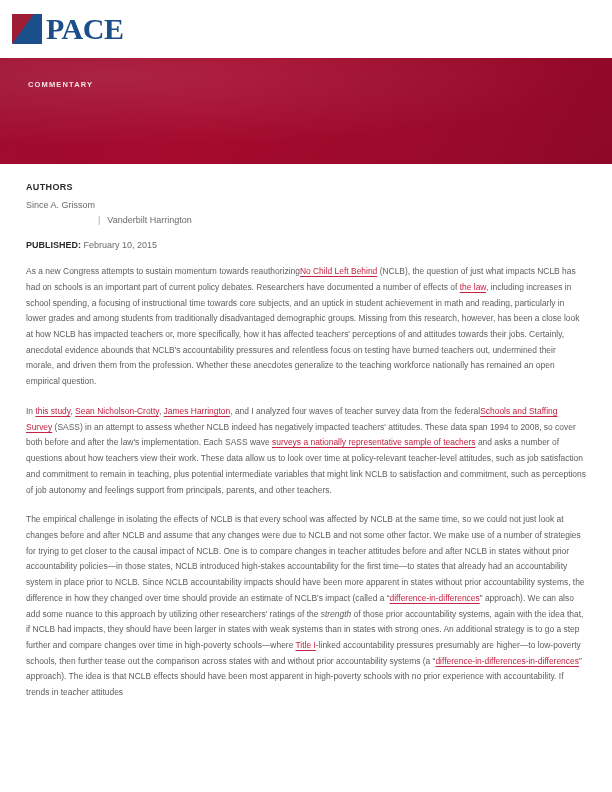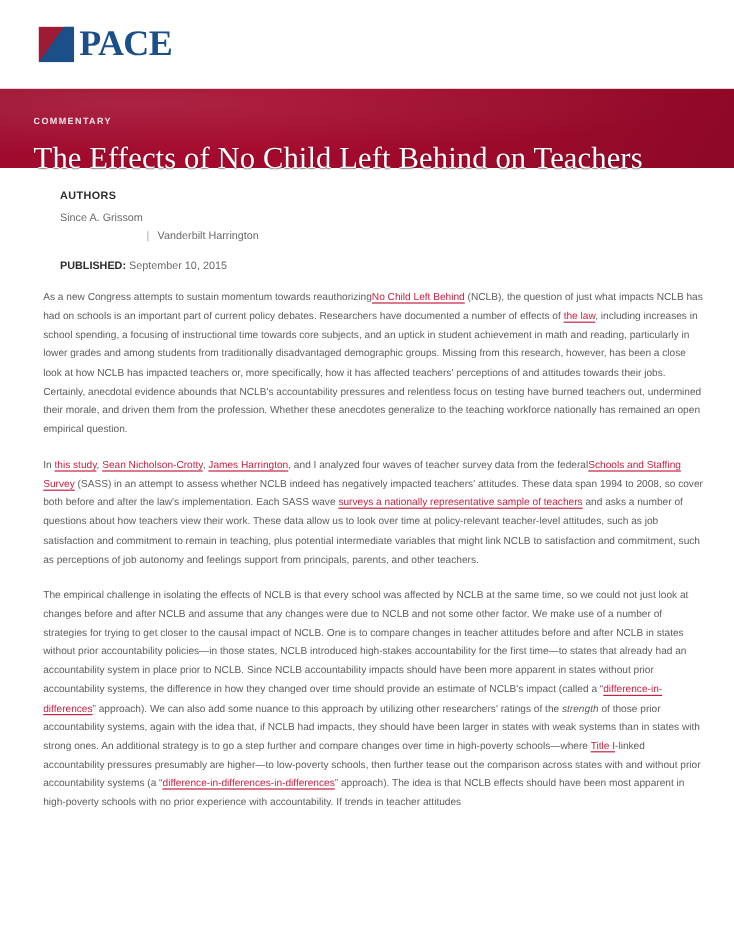--- a/index.html
+++ b/index.html
@@ -11,25 +11,25 @@
     width: 612px;
     height: 792px;
     position: relative;
     overflow: hidden;
     font-family: "Liberation Sans", sans-serif;
     -webkit-font-smoothing: antialiased;
   }
 
   
   .logo-bar {
-    height: 74px;
+    height: 58px;
     background: #ffffff;
     display: flex;
     align-items: center;
-    padding-left: 32px;
+    padding-left: 12px;
     box-sizing: border-box;
   }
   .logo {
     display: flex;
     align-items: center;
     gap: 4px;
   }
   .logo-mark {
     width: 30px;
     height: 30px;
@@ -58,21 +58,21 @@
     line-height: 1;
   }
 
   
   .banner {
     background:
       radial-gradient(ellipse 140% 120% at 18% 18%, rgba(255,255,255,0.10) 0%, rgba(255,255,255,0.0) 55%),
       linear-gradient(120deg, #9E0B2E 0%, #A50A2D 35%, #9B0A2B 70%, #8E0827 100%);
     padding: 22px 26px 26px 26px;
     box-sizing: border-box;
-    height: 66px;
+    height: 106px;
   }
   .kicker {
     color: #f4e3e7;
     font-size: 7.5px;
     letter-spacing: 1.15px;
     font-weight: bold;
     text-transform: uppercase;
     margin: 0 0 14px 2px;
   }
   .doc-title {
@@ -82,21 +82,20 @@
     font-weight: normal;
     letter-spacing: 0.1px;
     margin: 0 0 0 2px;
     line-height: 1.05;
     text-shadow: 0 1px 1px rgba(60,0,12,0.55);
   }
 
   
   .meta {
     padding: 18px 26px 0 26px;
-    margin-left: 24px;
   }
   .meta-heading {
     font-size: 9px;
     font-weight: bold;
     color: #2b2b2b;
     letter-spacing: 0.35px;
     margin: 0 0 6px 0;
   }
   .author-row {
     display: flex;
@@ -128,21 +127,21 @@
     color: #6a6a6a;
   }
   .published b {
     color: #2b2b2b;
     font-weight: bold;
     text-align: center;
   }
 
   
   .body-copy {
-    padding: 14px 26px 0 36px;
+    padding: 14px 26px 0 26px;
   }
   .body-copy p {
     font-size: 8.45px;
     line-height: 1.86;
     color: #5e5e5e;
     margin: 0 0 14px 0;
     text-align: left;
   }
   .body-copy p:last-child { margin-bottom: 0; }
   a.lnk {
@@ -160,35 +159,34 @@
     <span class="logo-mark">
       <span class="tri-red"></span>
       <span class="slash-blue"></span>
     </span>
     <span class="logo-word">PACE</span>
   </div>
 </header>
 
 <section class="banner">
   <div class="kicker">COMMENTARY</div>
-  <h1 class="doc-title">The Effects of No Child Left Behind on Teachers</h1>
 </section>
 
 <section class="meta">
   <div class="meta-heading">AUTHORS</div>
   <div class="author-row">
     <span class="author-name">Since A. Grissom</span>
     <span class="author-sep-wrap">
       <span class="author-sep">|</span>
       <span class="author-affil">Vanderbilt Harrington</span>
     </span>
   </div>
   <div class="published">
     <b>PUBLISHED:</b>
-    <span>September 10, 2015</span>
+    <span>February 10, 2015</span>
   </div>
 </section>
 
 <article class="body-copy" id="body-copy">
     <p><span>As a new Congress attempts to sustain momentum towards reauthorizing</span><a class="lnk" href="#">No Child Left Behind</a><span> (NCLB), the question of just what impacts NCLB has had on schools is an important part of current policy debates. Researchers have documented a number of effects of </span><a class="lnk" href="#">the law</a><span>, including increases in school spending, a focusing of instructional time towards core subjects, and an uptick in student achievement in math and reading, particularly in lower grades and among students from traditionally disadvantaged demographic groups. Missing from this research, however, has been a close look at how NCLB has impacted teachers or, more specifically, how it has affected teachers' perceptions of and attitudes towards their jobs. Certainly, anecdotal evidence abounds that NCLB's accountability pressures and relentless focus on testing have burned teachers out, undermined their morale, and driven them from the profession. Whether these anecdotes generalize to the teaching workforce nationally has remained an open empirical question.</span></p>
     <p><span>In </span><a class="lnk" href="#">this study</a><span>, </span><a class="lnk" href="#">Sean Nicholson-Crotty</a><span>, </span><a class="lnk" href="#">James Harrington</a><span>, and I analyzed four waves of teacher survey data from the federal</span><a class="lnk" href="#">Schools and Staffing Survey</a><span> (SASS) in an attempt to assess whether NCLB indeed has negatively impacted teachers' attitudes. These data span 1994 to 2008, so cover both before and after the law's implementation. Each SASS wave </span><a class="lnk" href="#">surveys a nationally representative sample of teachers</a><span> and asks a number of questions about how teachers view their work. These data allow us to look over time at policy-relevant teacher-level attitudes, such as job satisfaction and commitment to remain in teaching, plus potential intermediate variables that might link NCLB to satisfaction and commitment, such as perceptions of job autonomy and feelings support from principals, parents, and other teachers.</span></p>
     <p><span>The empirical challenge in isolating the effects of NCLB is that every school was affected by NCLB at the same time, so we could not just look at changes before and after NCLB and assume that any changes were due to NCLB and not some other factor. We make use of a number of strategies for trying to get closer to the causal impact of NCLB. One is to compare changes in teacher attitudes before and after NCLB in states without prior accountability policies—in those states, NCLB introduced high-stakes accountability for the first time—to states that already had an accountability system in place prior to NCLB. Since NCLB accountability impacts should have been more apparent in states without prior accountability systems, the difference in how they changed over time should provide an estimate of NCLB's impact (called a “</span><a class="lnk" href="#">difference-in-differences</a><span>” approach). We can also add some nuance to this approach by utilizing other researchers' ratings of the </span><em>strength</em><span> of those prior accountability systems, again with the idea that, if NCLB had impacts, they should have been larger in states with weak systems than in states with strong ones. An additional strategy is to go a step further and compare changes over time in high-poverty schools—where </span><a class="lnk" href="#">Title I</a><span>-linked accountability pressures presumably are higher—to low-poverty schools, then further tease out the comparison across states with and without prior accountability systems (a “</span><a class="lnk" href="#">difference-in-differences-in-differences</a><span>” approach). The idea is that NCLB effects should have been most apparent in high-poverty schools with no prior experience with accountability. If trends in teacher attitudes</span></p>
   </article>
 
 </body></html>

